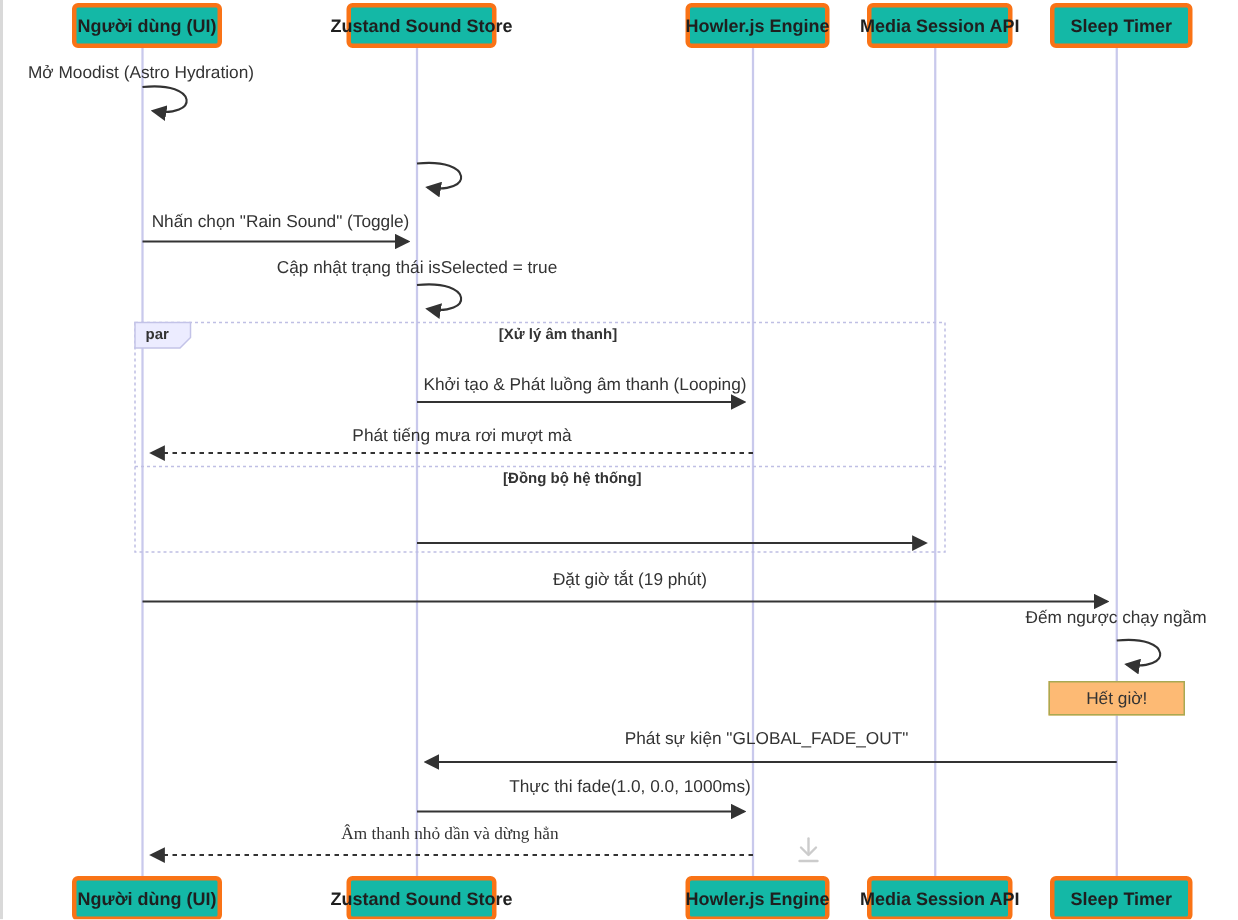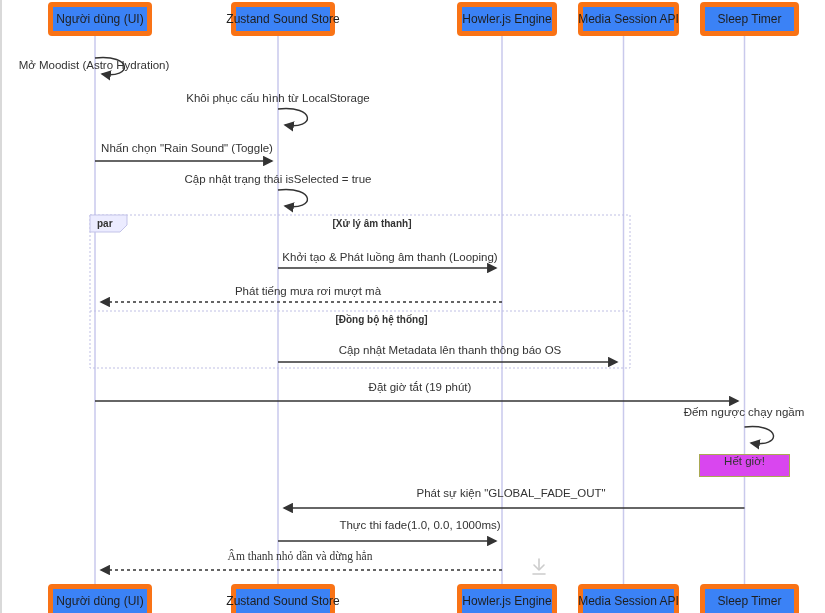--- a/index.html
+++ b/index.html
@@ -3,40 +3,40 @@
 <meta charset="utf-8">
 <style>
   html,body{margin:0;padding:0;background:#ffffff;}
   #stage{
     position:relative;width:825px;height:613px;background:#ffffff;overflow:hidden;
     font-family:"Liberation Sans","DejaVu Sans",sans-serif;color:#333333;
   }
   #left-edge{position:absolute;left:0;top:0;width:2px;height:613px;background:#d9d9d9;}
   svg{position:absolute;left:0;top:0;}
   .pbox{
-    position:absolute;height:24px;background:#3b82f6;border:5px solid #f97316;border-radius:4px;
+    position:absolute;height:24px;background:#14b8a6;border:3px solid #f97316;border-radius:4px;
     display:flex;align-items:center;justify-content:center;
-    font-size:12px;color:#1f1f1f;white-space:nowrap;
+    font-size:12px;color:#1f1f1f;white-space:nowrap;font-weight:bold;
   }
   .mlabel{
     position:absolute;transform:translateX(-50%);white-space:nowrap;
     font-size:11.5px;color:#333333;
   }
   .slabel{
     position:absolute;transform:translateX(-50%);white-space:nowrap;
     font-size:10px;font-weight:bold;color:#333333;
   }
   .plabel{
     position:absolute;left:90px;top:215px;width:37px;height:17px;
     font-size:10px;font-weight:bold;color:#333333;line-height:17px;padding-left:7px;box-sizing:border-box;
   }
   .note{
     position:absolute;left:699px;top:454px;width:91px;height:23px;box-sizing:border-box;
-    background:#d946ef;border:1px solid #a9a952;
-    display:flex;justify-content:center;
+    background:#fdba74;border:1px solid #a9a952;
+    display:flex;align-items:center;justify-content:center;
     font-size:11.5px;color:#333333;white-space:nowrap;
   }
 </style>
 </head>
 <body>
 
 <div id="stage">
 
   <div id="left-edge"></div>
 
@@ -108,27 +108,25 @@
   <div class="pbox" style="left:457px;top:584px;width:90px;">
       <span>Howler.js Engine</span>
     </div>
   <div class="pbox" style="left:578px;top:584px;width:91px;">
       <span>Media Session API</span>
     </div>
   <div class="pbox" style="left:700px;top:584px;width:89px;">
       <span>Sleep Timer</span>
     </div>
 
-  <div class="mlabel" style="left:94px;top:59px;">Mở Moodist (Astro Hydration)</div>
-  <div class="mlabel" style="left:278px;top:92px;">Khôi phục cấu hình từ LocalStorage</div>
+  <div class="mlabel" style="left:94px;top:43px;">Mở Moodist (Astro Hydration)</div>
   <div class="mlabel" style="left:187px;top:142px;">Nhấn chọn "Rain Sound" (Toggle)</div>
   <div class="mlabel" style="left:278px;top:173px;">Cập nhật trạng thái isSelected = true</div>
   <div class="mlabel" style="left:390px;top:251px;">Khởi tạo &amp; Phát luồng âm thanh (Looping)</div>
   <div class="mlabel" style="left:298px;top:285px;padding-left:20px;">Phát tiếng mưa rơi mượt mà</div>
-  <div class="mlabel" style="left:450px;top:344px;">Cập nhật Metadata lên thanh thông báo OS</div>
   <div class="mlabel" style="left:420px;top:381px;">Đặt giờ tắt (19 phút)</div>
   <div class="mlabel" style="left:744px;top:406px;">Đếm ngược chạy ngầm</div>
   <div class="mlabel" style="left:511px;top:487px;">Phát sự kiện "GLOBAL_FADE_OUT"</div>
   <div class="mlabel" style="left:390px;top:519px;margin-left:30px;">Thực thi fade(1.0, 0.0, 1000ms)</div>
   <div class="mlabel" style="left:300px;top:550px;font-family:Liberation Serif, serif;">Âm thanh nhỏ dần và dừng hẳn</div>
 
   <div class="plabel">par</div>
   <div class="slabel" style="left:372px;top:218px;">[Xử lý âm thanh]</div>
   <div class="slabel" style="left:360px;top:314px;padding-left:43px;">[Đồng bộ hệ thống]</div>
 

